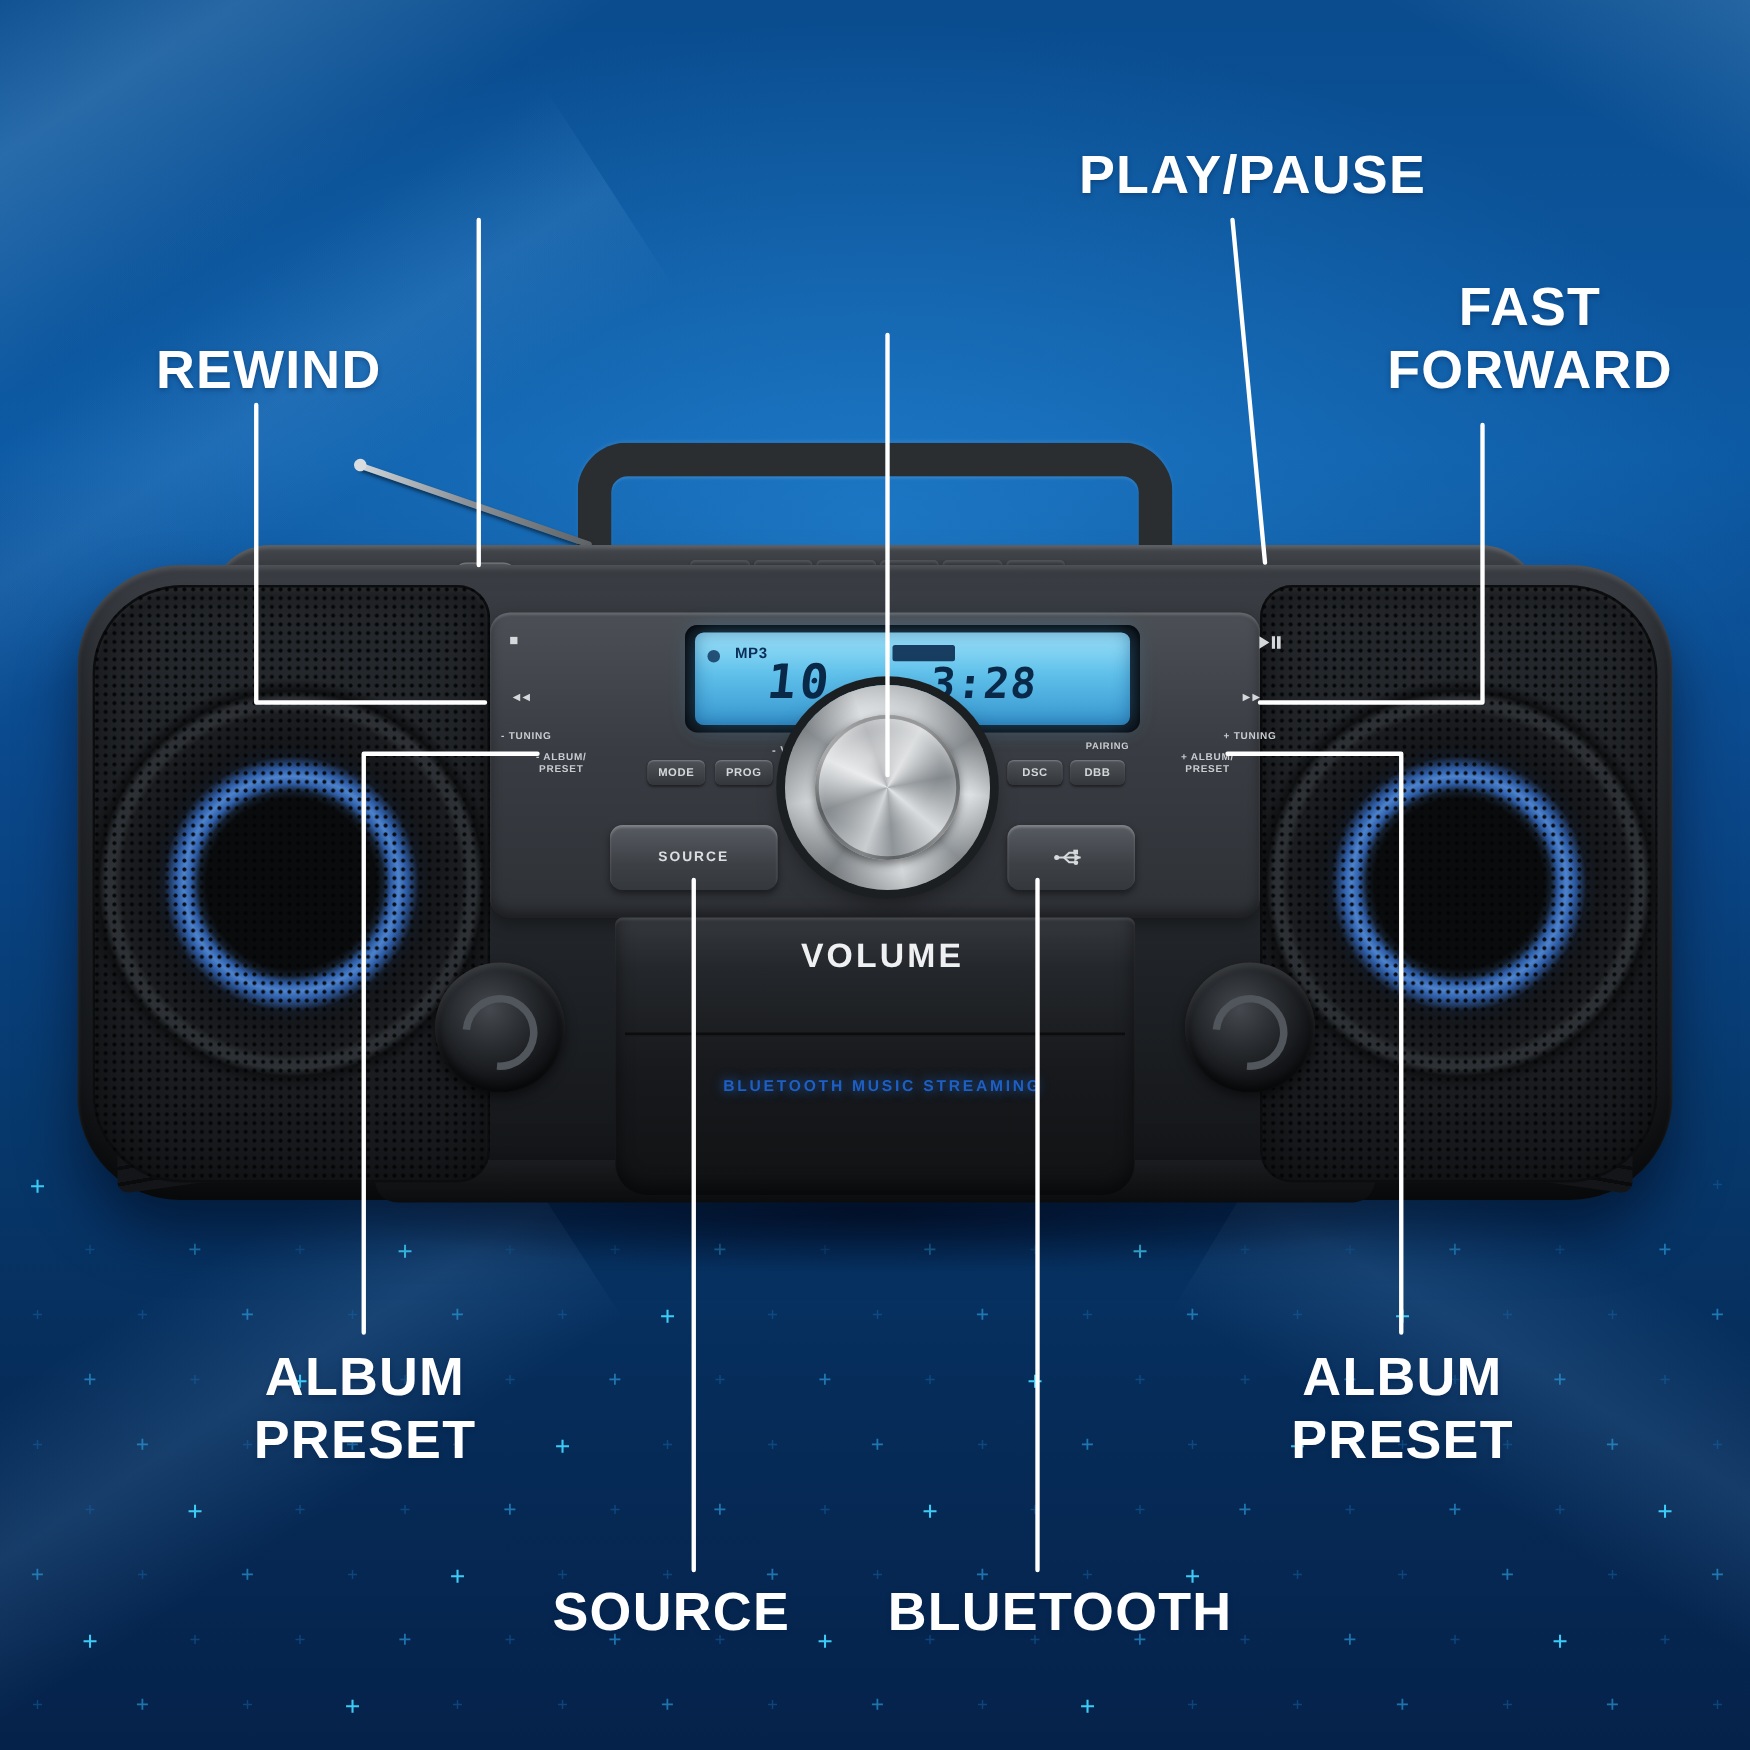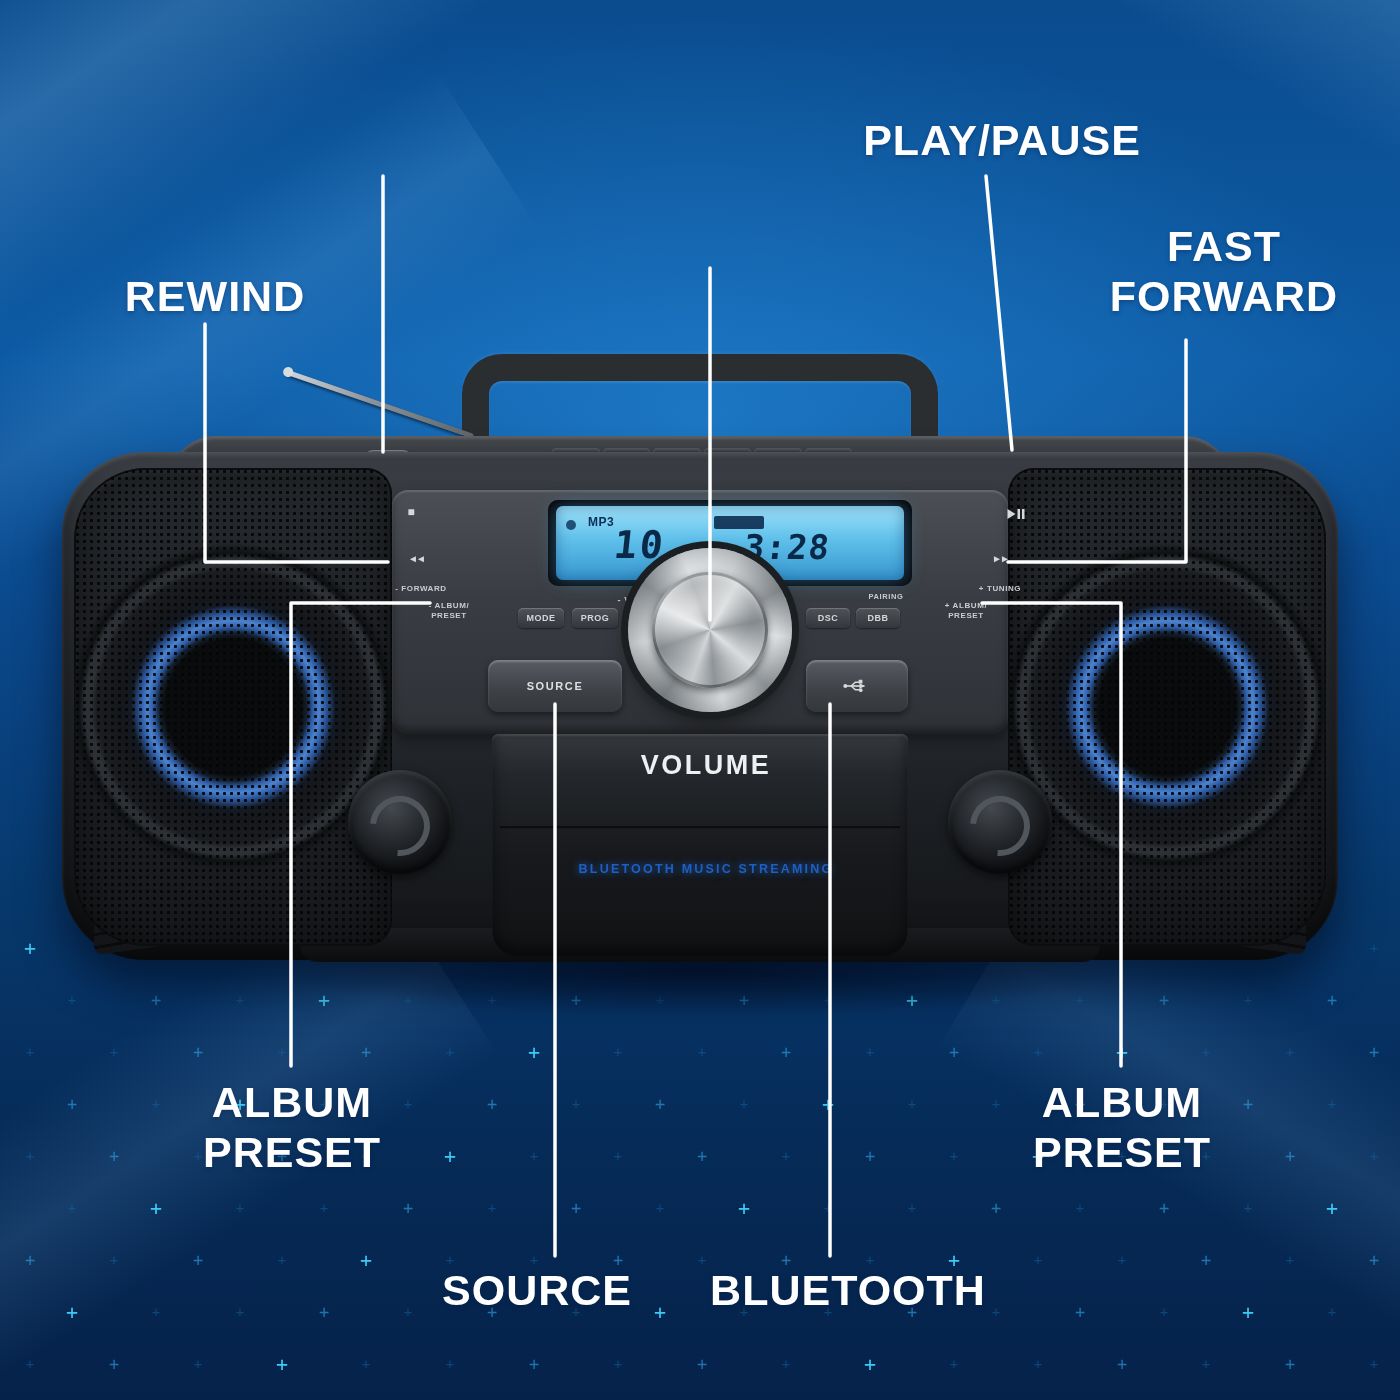--- a/index.html
+++ b/index.html
@@ -382,21 +382,21 @@
     <div id="display-bezel"></div>
     <div id="display"></div>
     <div id="display-dot"></div>
     <span id="display-mp3" style="position:absolute">MP3</span>
     <div id="display-badge"></div>
     <span id="display-track" class="seg" style="position:absolute">10</span>
     <span id="display-time" class="seg" style="position:absolute">3:28</span>
 
     <span id="icon-stop" class="glyph" style="position:absolute">■</span>
     <span id="icon-prev" class="glyph" style="position:absolute">◄◄</span>
-    <span id="lbl-tuning-down" class="tiny-label" style="position:absolute">- FORWARD</span>
+    <span id="lbl-tuning-down" class="tiny-label" style="position:absolute">- TUNING</span>
     <span id="lbl-album-down" class="tiny-label" style="position:absolute">- ALBUM/ PRESET</span>
 
     <div id="btn-mode" class="mini-btn">MODE</div>
     <div id="btn-prog" class="mini-btn">PROG</div>
     <span id="lbl-vol-minus" class="tiny-label" style="position:absolute">- VOL</span>
     <span id="lbl-vol-plus" class="tiny-label" style="position:absolute">+</span>
     <div id="btn-dsc" class="mini-btn">DSC</div>
     <div id="btn-dbb" class="mini-btn">DBB</div>
     <span id="lbl-pairing" class="tiny-label" style="position:absolute">PAIRING</span>
 

